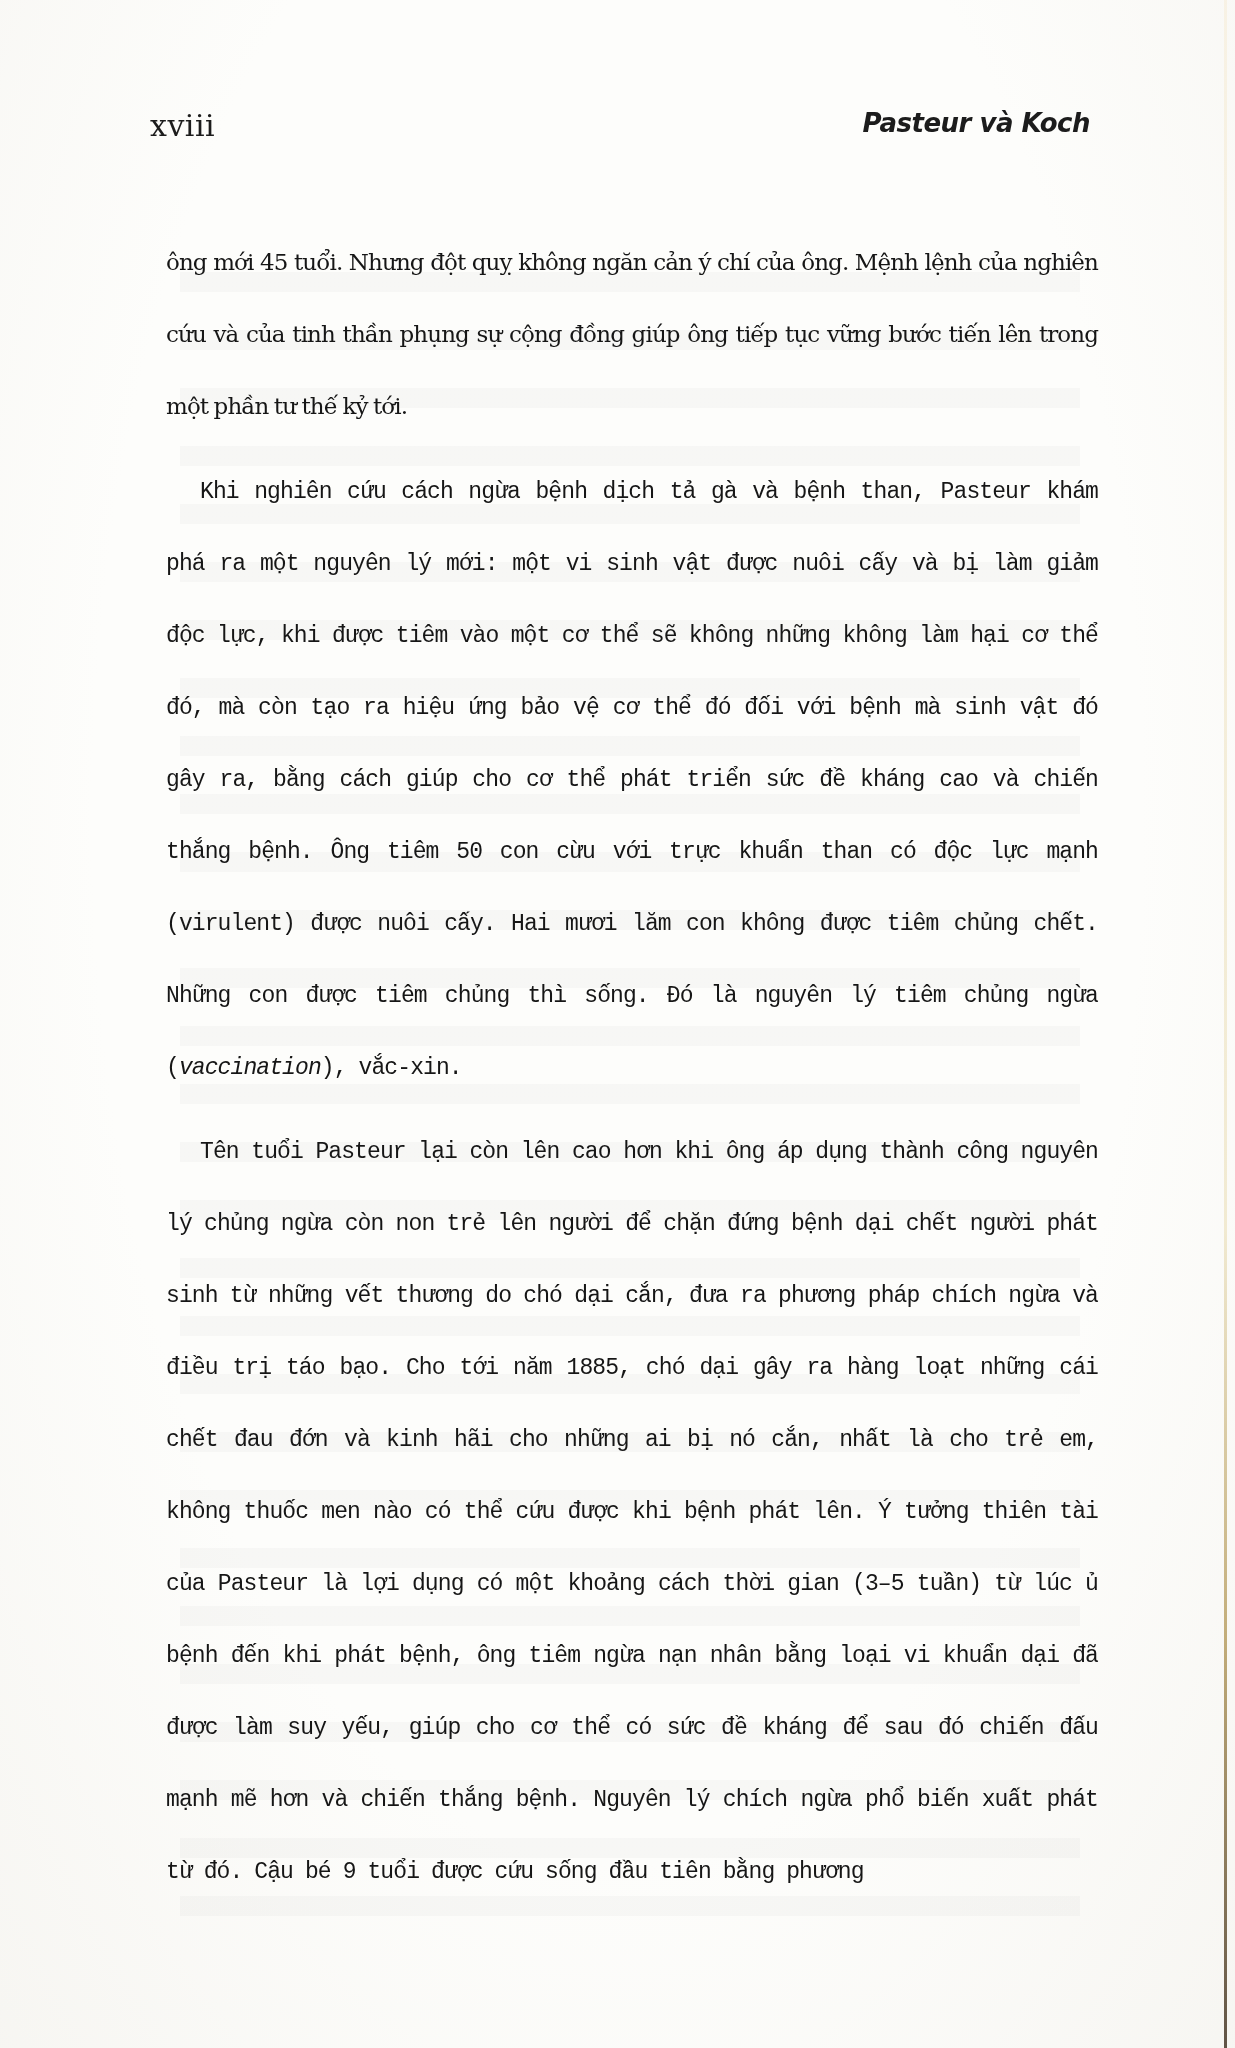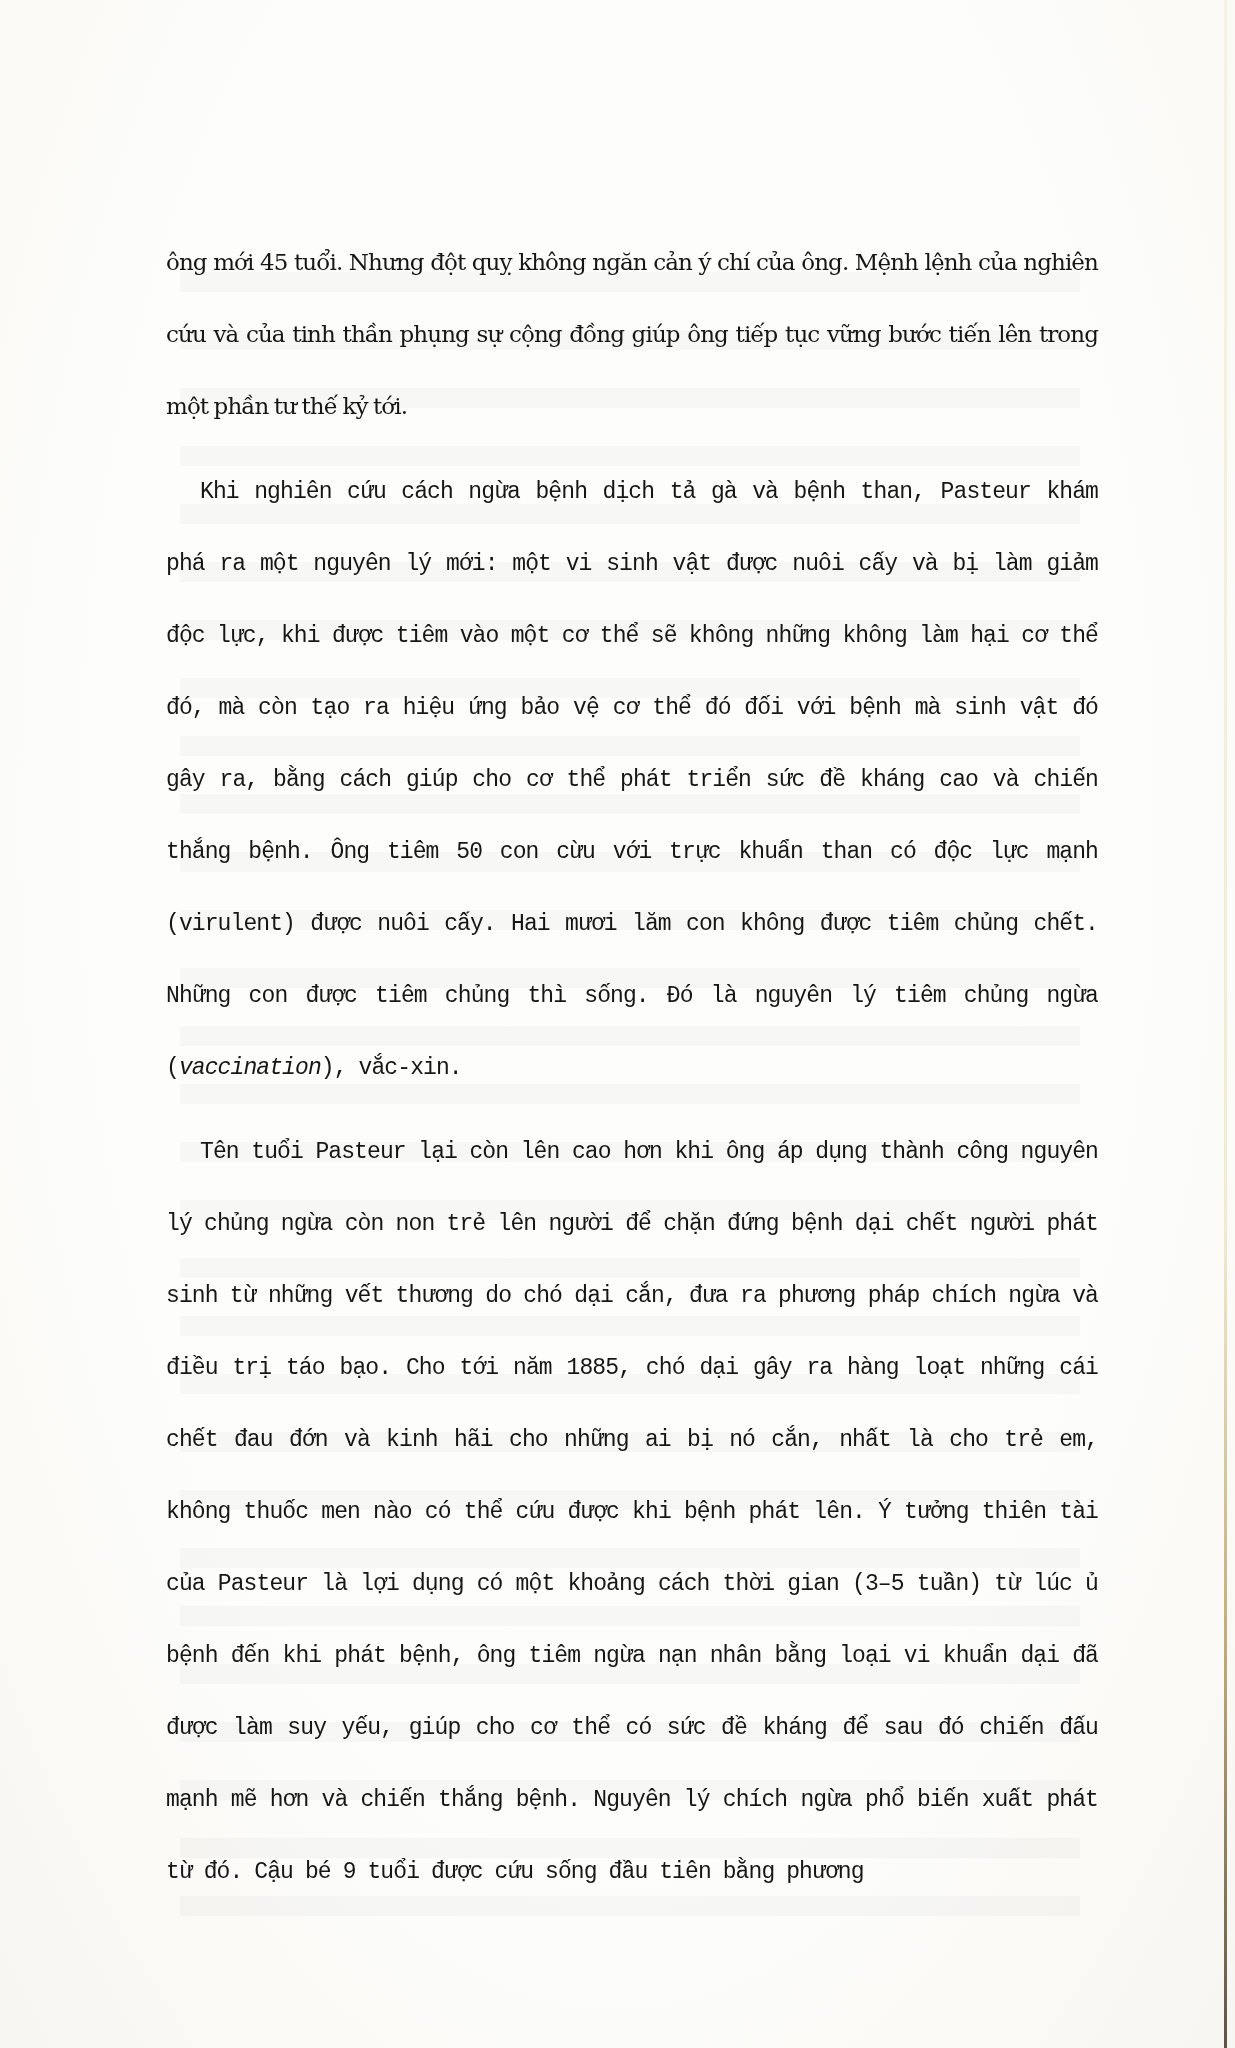--- a/index.html
+++ b/index.html
@@ -106,19 +106,23 @@
       font-style: italic;
     }
   </style>
 </head>
 <body>
 
 <div class="page">
   <div class="ghost"></div>
   <div class="spine-edge"></div>
 
+  <div class="header">
+    <span class="folio">xviii</span>
+    <span class="running-head">Pasteur và Koch</span>
+  </div>
 
   <div class="body-text">
     <p class="para">ông mới 45 tuổi. Nhưng đột quỵ không ngăn cản ý chí của ông. Mệnh lệnh của nghiên cứu và của tinh thần phụng sự cộng đồng giúp ông tiếp tục vững bước tiến lên trong một phần tư thế kỷ tới.</p>
     <p class="para indent"><span>Khi nghiên cứu cách ngừa bệnh dịch tả gà và bệnh than, Pasteur khám phá ra một nguyên lý mới: một vi sinh vật được nuôi cấy và bị làm giảm độc lực, khi được tiêm vào một cơ thể sẽ không những không làm hại cơ thể đó, mà còn tạo ra hiệu ứng bảo vệ cơ thể đó đối với bệnh mà sinh vật đó gây ra, bằng cách giúp cho cơ thể phát triển sức đề kháng cao và chiến thắng bệnh. Ông tiêm 50 con cừu với trực khuẩn than có độc lực mạnh (virulent) được nuôi cấy. Hai mươi lăm con không được tiêm chủng chết. Những con được tiêm chủng thì sống. Đó là nguyên lý tiêm chủng ngừa (</span><em>vaccination</em><span>), vắc-xin.</span></p>
     <p class="para indent">Tên tuổi Pasteur lại còn lên cao hơn khi ông áp dụng thành công nguyên lý chủng ngừa còn non trẻ lên người để chặn đứng bệnh dại chết người phát sinh từ những vết thương do chó dại cắn, đưa ra phương pháp chích ngừa và điều trị táo bạo. Cho tới năm 1885, chó dại gây ra hàng loạt những cái chết đau đớn và kinh hãi cho những ai bị nó cắn, nhất là cho trẻ em, không thuốc men nào có thể cứu được khi bệnh phát lên. Ý tưởng thiên tài của Pasteur là lợi dụng có một khoảng cách thời gian (3–5 tuần) từ lúc ủ bệnh đến khi phát bệnh, ông tiêm ngừa nạn nhân bằng loại vi khuẩn dại đã được làm suy yếu, giúp cho cơ thể có sức đề kháng để sau đó chiến đấu mạnh mẽ hơn và chiến thắng bệnh. Nguyên lý chích ngừa phổ biến xuất phát từ đó. Cậu bé 9 tuổi được cứu sống đầu tiên bằng phương</p>
   </div>
 </div>
 
 </body></html>

